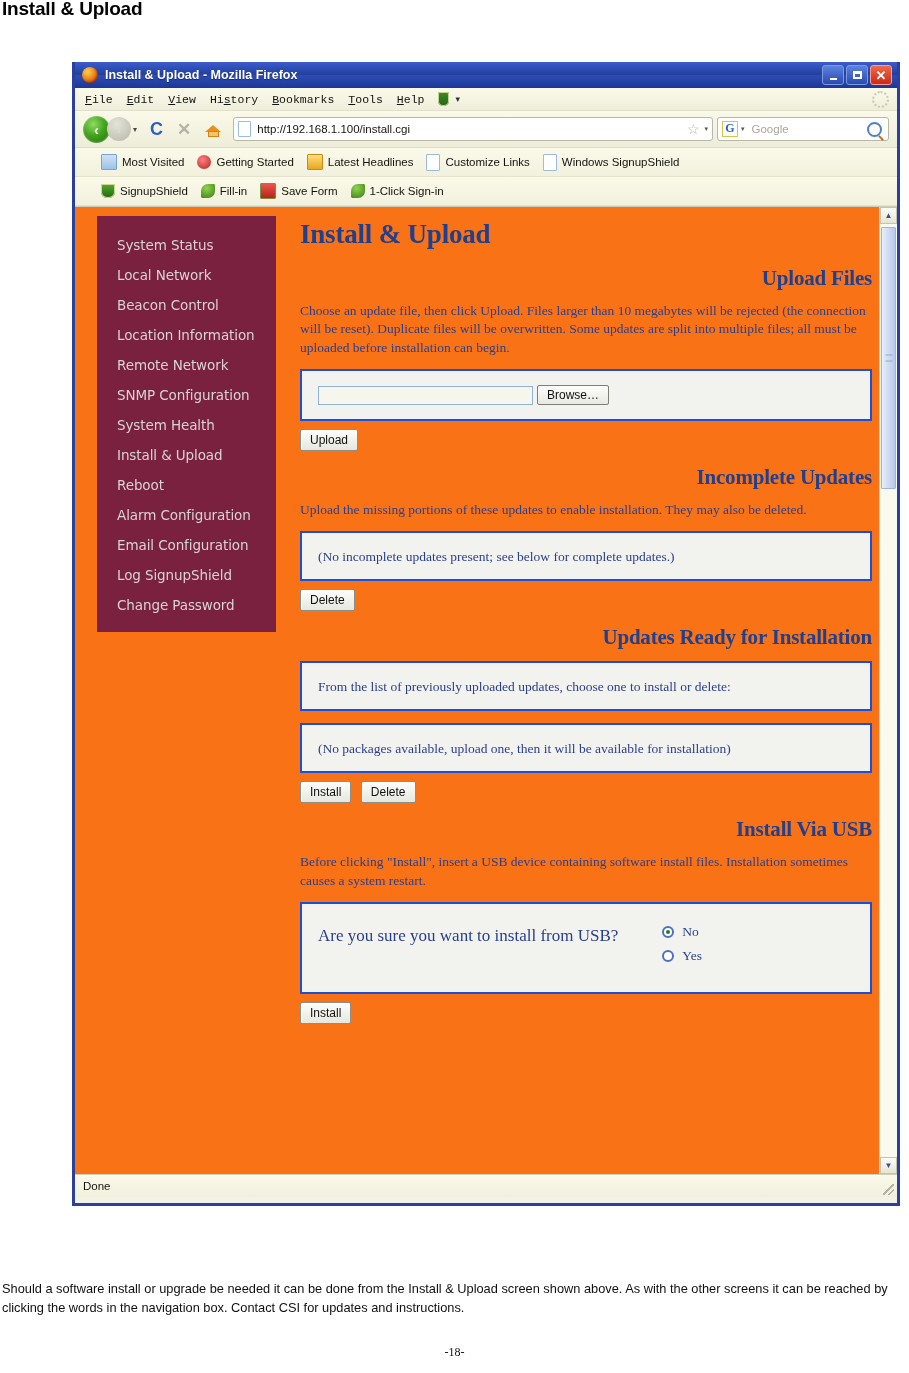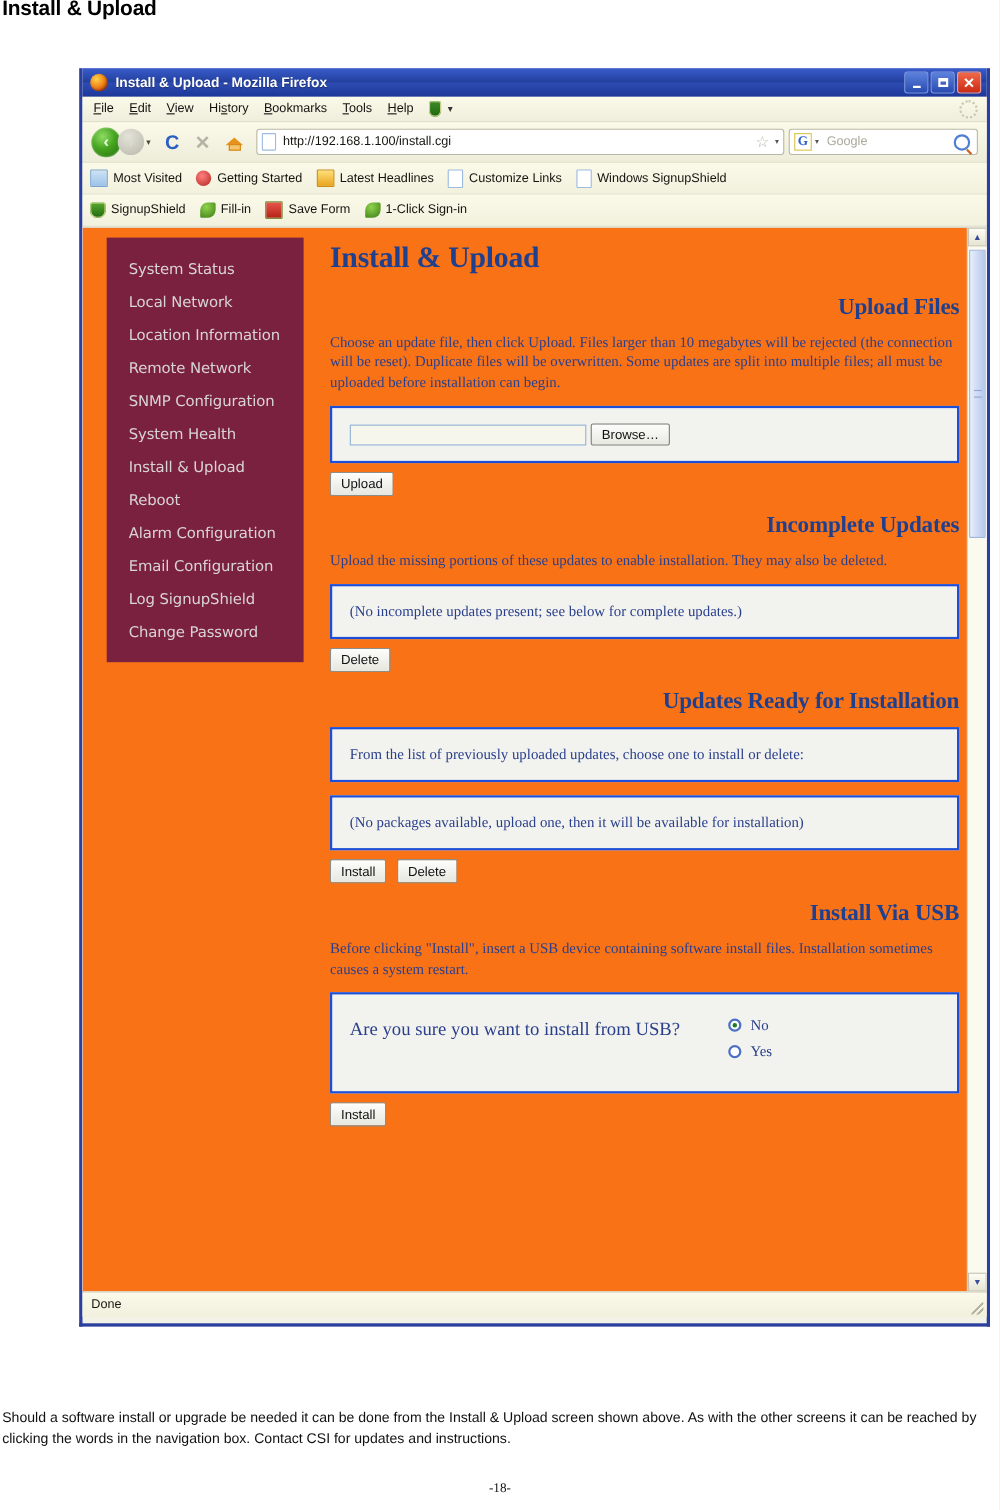--- a/index.html
+++ b/index.html
@@ -103,20 +103,21 @@
     align-items: center;
     padding-left: 10px;
     border-bottom: 1px solid #e2e0cb;
     position: relative;
   }
   .menu-item {
     font-size: 11.5px;
     color: #12120f;
     margin-right: 14px;
     white-space: nowrap;
+    font-family: Liberation Mono, monospace;
   }
   .menu-item u { text-decoration: underline; }
   .shield-mini {
     width: 11px; height: 14px;
     background: linear-gradient(to bottom, #3e8c27, #216610);
     border-radius: 2px 2px 5px 5px;
     margin-right: 4px;
     box-shadow: inset 0 0 0 1px #c8d28a;
   }
   .menu-caret {
@@ -225,21 +226,21 @@
   .magnifier::after {
     content:""; position:absolute; right:-4px; bottom:-4px;
     width: 6px; height: 2px; background: #c8641d; transform: rotate(45deg);
   }
 
   
   .bookmarks-row {
     height: 28px;
     background: linear-gradient(to bottom, #fbfae9, #f2f1de);
     display: flex; align-items: center;
-    padding-left: 7px;
+    padding-left: 26px;
     border-bottom: 1px solid #e4e2cd;
   }
   .bm {
     display: flex; align-items: center;
     margin-right: 13px; font-size: 11.5px; color: #14140f;
     white-space: nowrap;
   }
   .bm-ico { width: 14px; height: 14px; margin-right: 5px; flex: 0 0 auto; border-radius: 1px; }
   .ico-mostvisited { background: linear-gradient(to bottom,#cfe2f5,#9cc2e8); border:1px solid #7ba3cf; }
   .ico-getstarted  { background: radial-gradient(circle at 40% 35%, #ff8080, #b3251e); border-radius:50%; }
@@ -522,20 +523,21 @@
     </span>
   </div>
 
   <div class="viewport">
 
     <div class="webpage">
 
       <div class="navbox">
         <span class="nav-link">System Status</span>
         <span class="nav-link">Local Network</span>
+        <span class="nav-link">Beacon Control</span>
         <span class="nav-link">Location Information</span>
         <span class="nav-link">Remote Network</span>
         <span class="nav-link">SNMP Configuration</span>
         <span class="nav-link">System Health</span>
         <span class="nav-link">Install &amp; Upload</span>
         <span class="nav-link">Reboot</span>
         <span class="nav-link">Alarm Configuration</span>
         <span class="nav-link">Email Configuration</span>
         <span class="nav-link">Log SignupShield</span>
         <span class="nav-link">Change Password</span>

